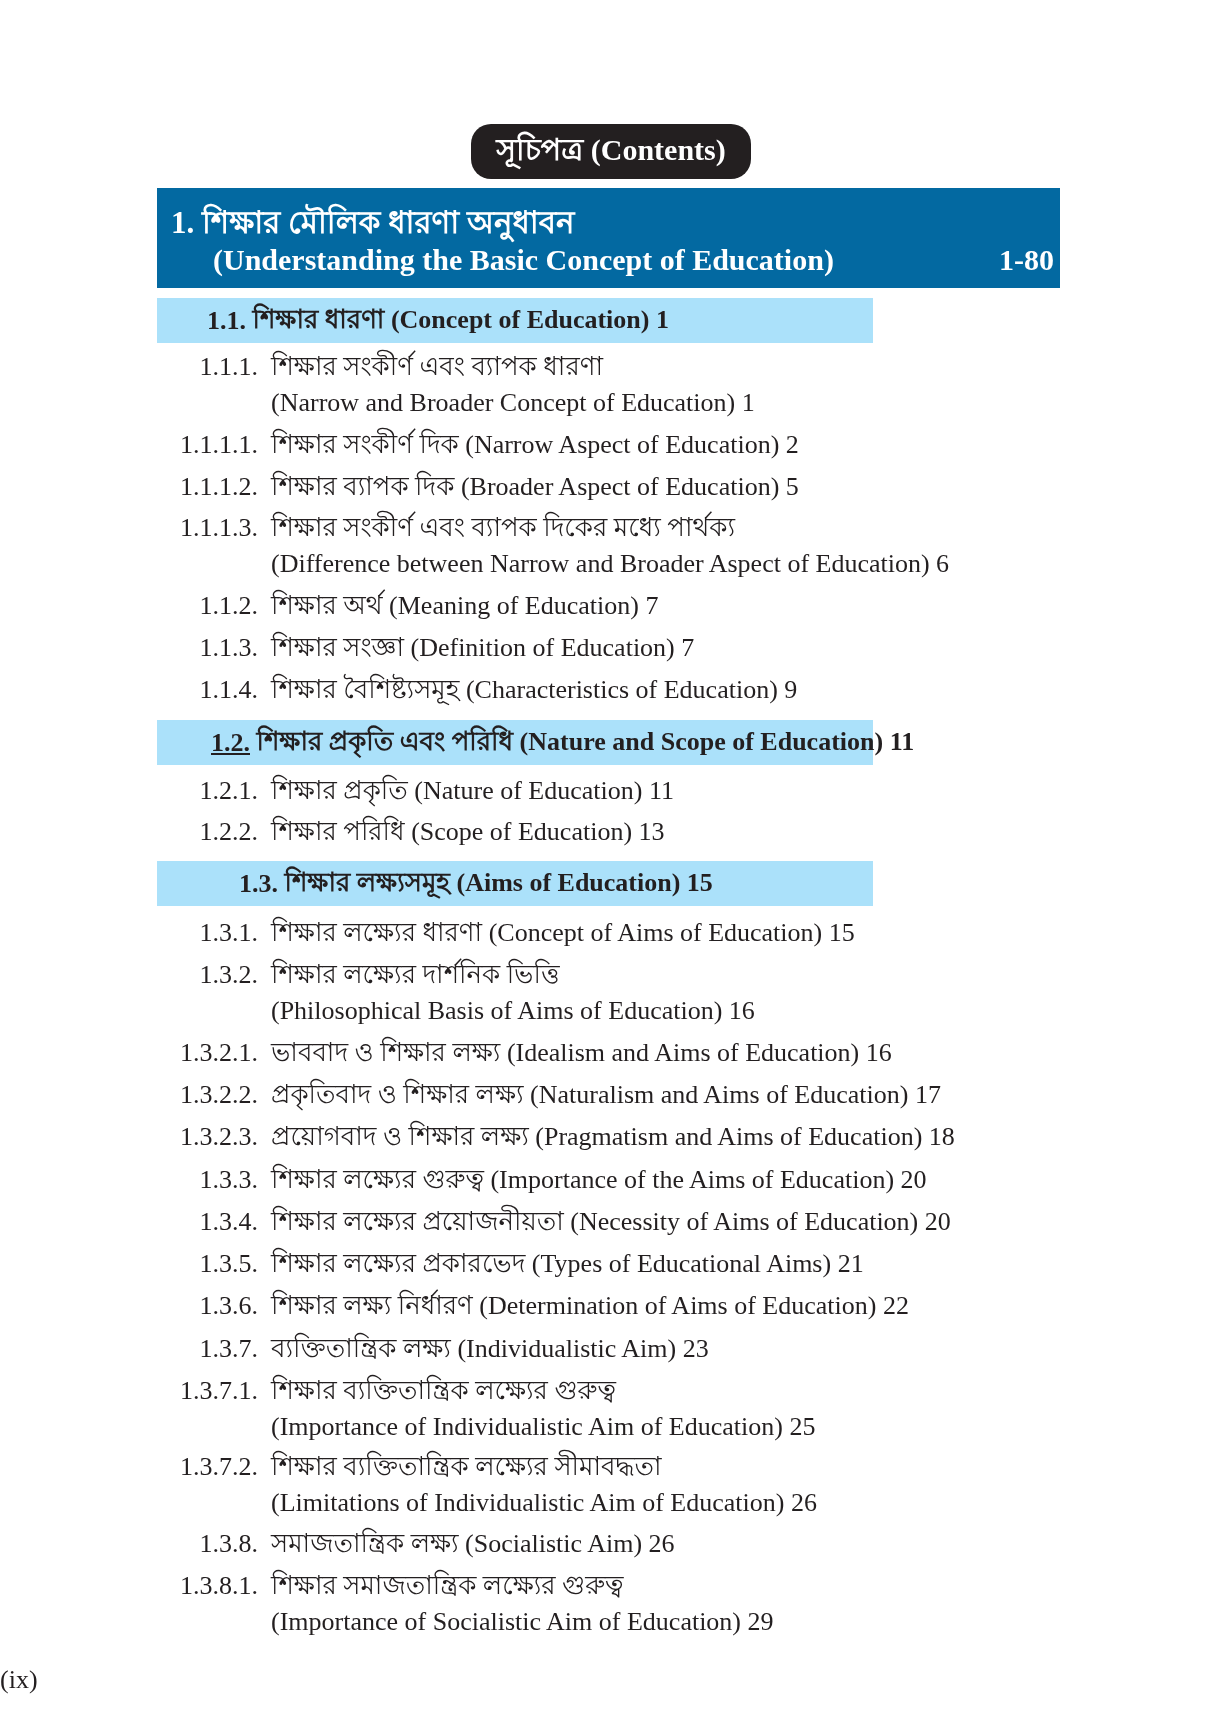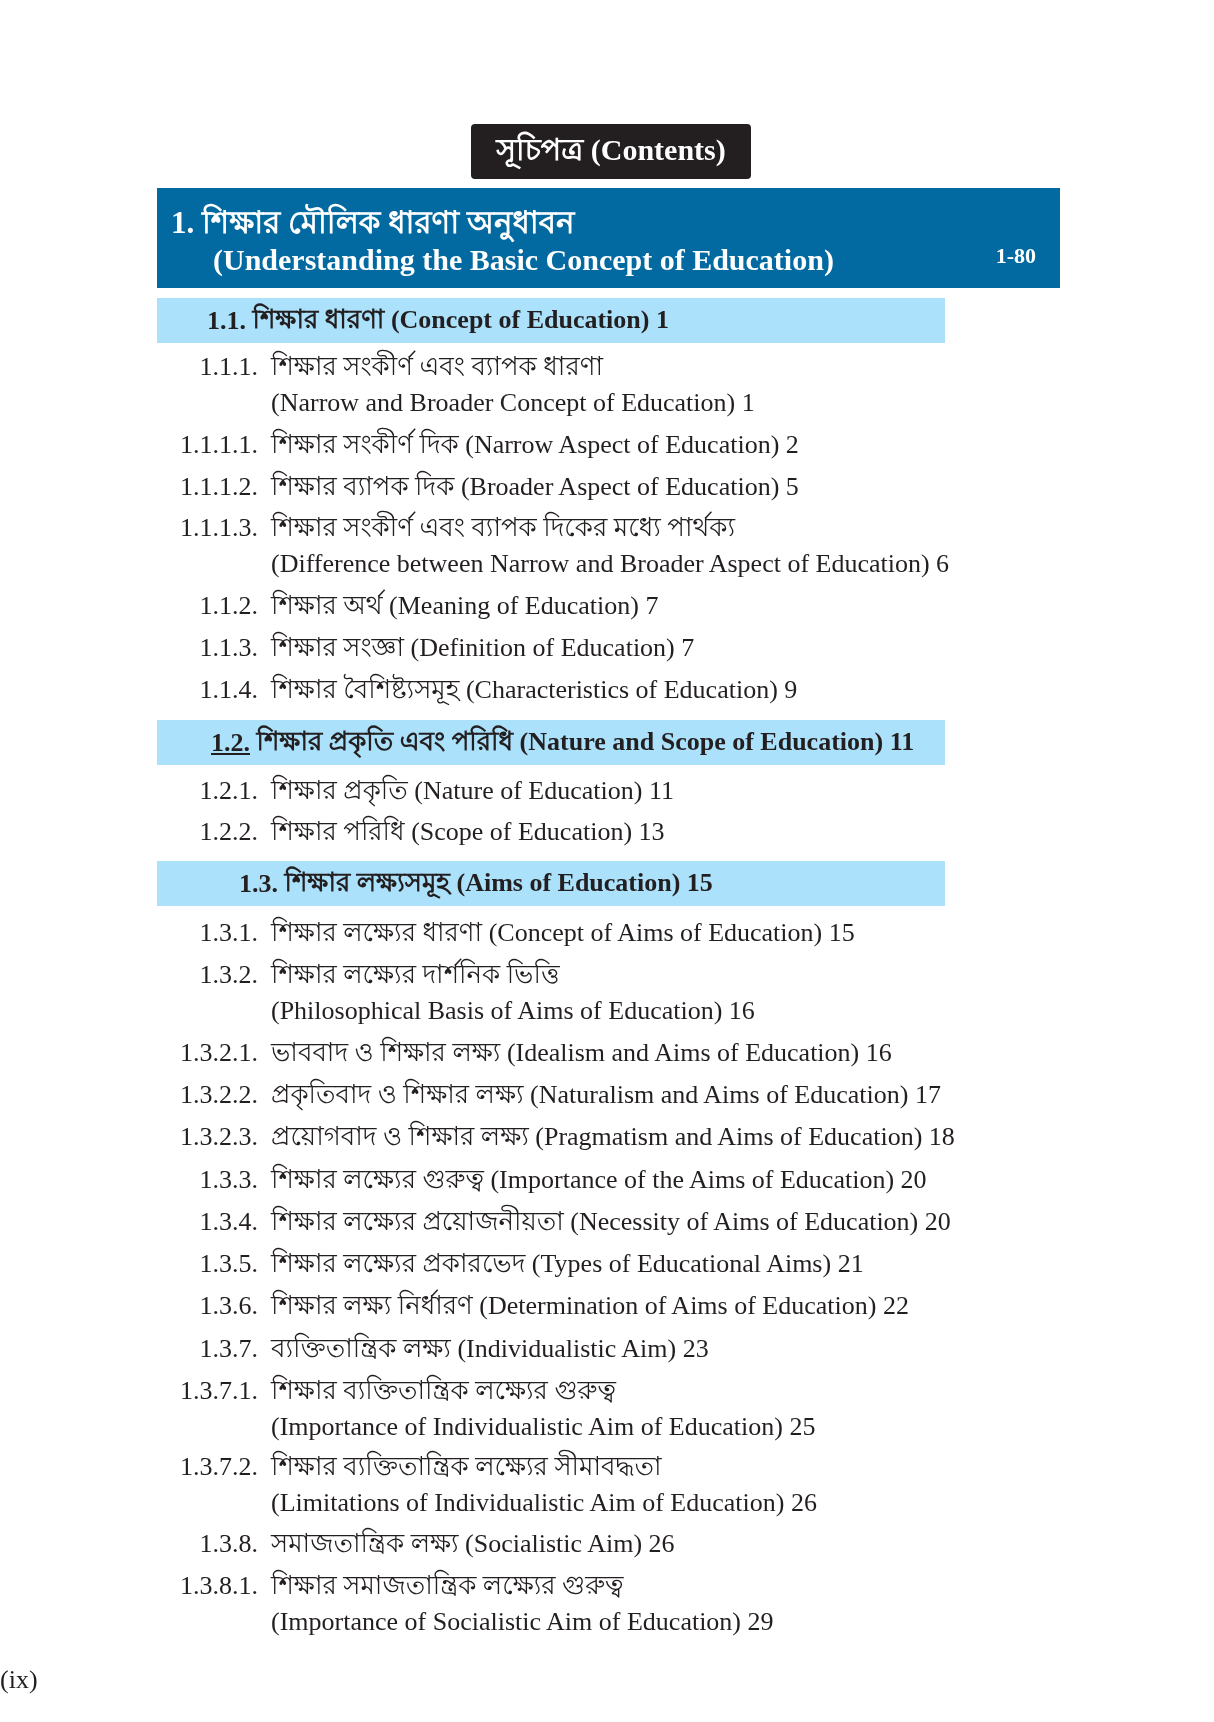--- a/index.html
+++ b/index.html
@@ -3,40 +3,40 @@
 <meta charset="utf-8">
 <style>
   html, body { margin: 0; padding: 0; background: #ffffff; }
   body {
     width: 1214px; height: 1722px; position: relative; overflow: hidden;
     font-family: "Liberation Serif", "DejaVu Serif", serif;
     color: #231f20;
   }
   .title-box {
     position: absolute; left: 471px; top: 124px; width: 280px; height: 55px;
-    background: #231f20; border-radius: 4px;
+    background: #231f20; border-radius: 20px;
     color: #ffffff; font-weight: bold; font-size: 30px;
     display: flex; align-items: center; justify-content: center;
     white-space: nowrap;
   }
   .chapter-banner {
     position: absolute; left: 157px; top: 188px; width: 903px; height: 100px;
     background: #0369a1; color: #ffffff; font-weight: bold;
   }
   .chapter-banner .line1 {
     position: absolute; left: 14px; top: 10px; font-size: 31px; white-space: nowrap;
   }
   .chapter-banner .line2 {
     position: absolute; left: 56px; top: 55px; font-size: 30px; white-space: nowrap;
   }
   .chapter-banner .pages {
-    position: absolute; right: 24px; top: 55px; font-size: 22px; text-align: center;
+    position: absolute; right: 6px; top: 55px; font-size: 30px; text-align: center;
   }
   .section-bar {
-    position: absolute; left: 157px; width: 788px; height: 45px;
+    position: absolute; left: 157px; width: 716px; height: 45px;
     background: #abe1fa; font-weight: bold; font-size: 26px;
     display: flex; align-items: center; white-space: nowrap;
   }
   .entry {
     position: absolute; left: 0; width: 1214px; font-size: 26px; white-space: nowrap;
     line-height: 34px;
   }
   .entry .num {
     position: absolute; right: calc(1214px - 258px); text-align: right;
   }

